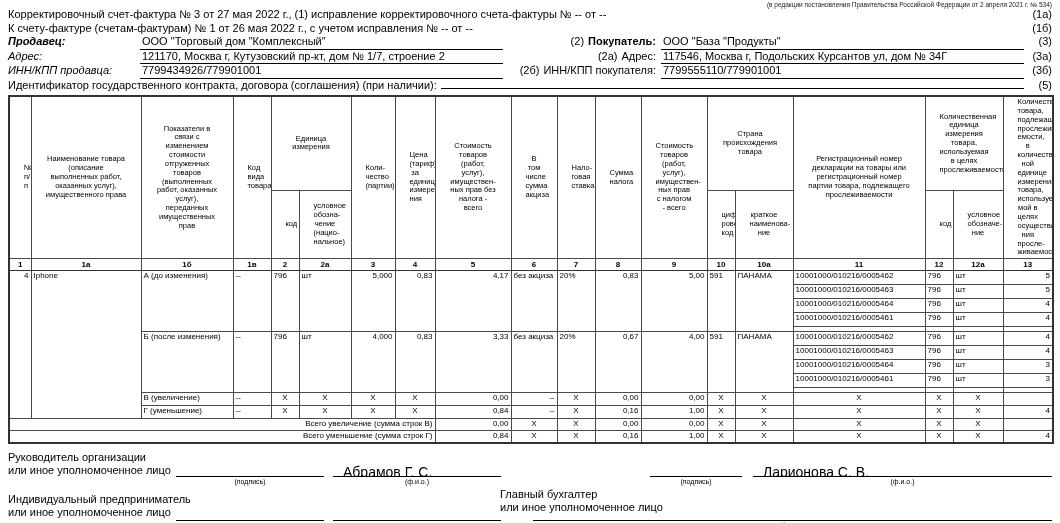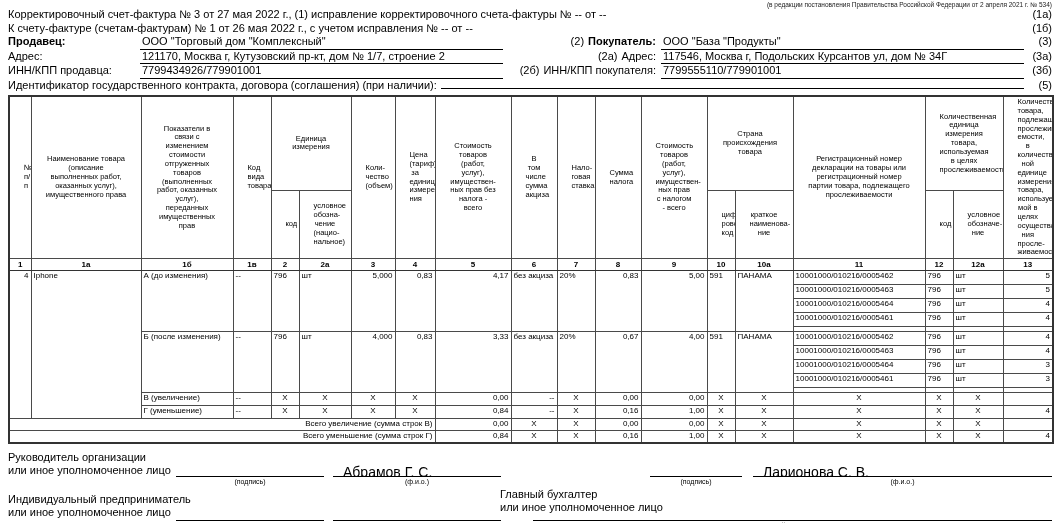--- a/index.html
+++ b/index.html
@@ -5,21 +5,21 @@
   * { box-sizing: border-box; margin: 0; padding: 0; }
   html,body { width:1060px; height:523px; background:#fff; color:#000;
     font-family:"Liberation Sans", sans-serif; overflow:hidden; }
   .doc { width:1044px; margin:0 auto; padding-top:1px; }
 
   .note { text-align:right; font-size:6.5px; line-height:7px; color:#222; }
 
   .hline { display:flex; align-items:baseline; font-size:11px; line-height:13.5px; }
   .sp { flex:1; }
   .b { font-weight:bold; }
-  .lblL { width:132px; flex:0 0 132px; }
+  .lblL { width:132px; flex:0 0 132px;font-style:italic; }
   .uline { flex:1; border-bottom:1px solid #000; padding-left:2px; white-space:nowrap; overflow:hidden; }
   .midgrp { flex:0 0 158px; display:flex; justify-content:flex-end; gap:4px; padding:0 5px 0 4px; }
   .numr { flex:0 0 28px; text-align:right; }
   .gap2 { margin:0 3px; }
 
   table { border-collapse:collapse; table-layout:fixed; width:1044px; margin-top:3px;
           border:2px solid #333; }
   th, td { border:1px solid #4a4a4a; padding:0 2px; font-size:8px; line-height:1.18; overflow:hidden; }
   th { font-weight:normal; text-align:center; vertical-align:middle; font-size:7.5px; padding:1px 14px; }
   tbody td { vertical-align:top; white-space:nowrap; }
@@ -123,21 +123,21 @@
         <col style="width:50px">
         <col style="width:50px">
     </colgroup>
     <thead>
       <tr>
         <th rowspan="2">№ п/п</th>
         <th rowspan="2">Наименование товара (описание выполненных работ, оказанных услуг), имущественного права</th>
         <th rowspan="2">Показатели в связи с изменением стоимости отгруженных товаров (выполненных работ, оказанных услуг), переданных имущественных прав</th>
         <th rowspan="2">Код вида товара</th>
         <th colspan="2">Единица измерения</th>
-        <th rowspan="2">Коли-чество (объем)</th>
+        <th rowspan="2">Коли-чество (партии)</th>
         <th rowspan="2">Цена (тариф) за единицу измере-ния</th>
         <th rowspan="2">Стоимость товаров (работ, услуг), имуществен-ных прав без налога - всего</th>
         <th rowspan="2">В том числе сумма акциза</th>
         <th rowspan="2">Нало-говая ставка</th>
         <th rowspan="2">Сумма налога</th>
         <th rowspan="2">Стоимость товаров (работ, услуг), имуществен-ных прав с налогом - всего</th>
         <th colspan="2">Страна происхождения товара</th>
         <th rowspan="2">Регистрационный номер декларации на товары или регистрационный номер партии товара, подлежащего прослеживаемости</th>
         <th colspan="2">Количественная единица измерения товара, используемая в целях прослеживаемости</th>
         <th rowspan="2">Количество товара, подлежащего прослежива-емости, в количествен-ной единице измерения товара, используе-мой в целях осуществле-ния просле-живаемости</th>

